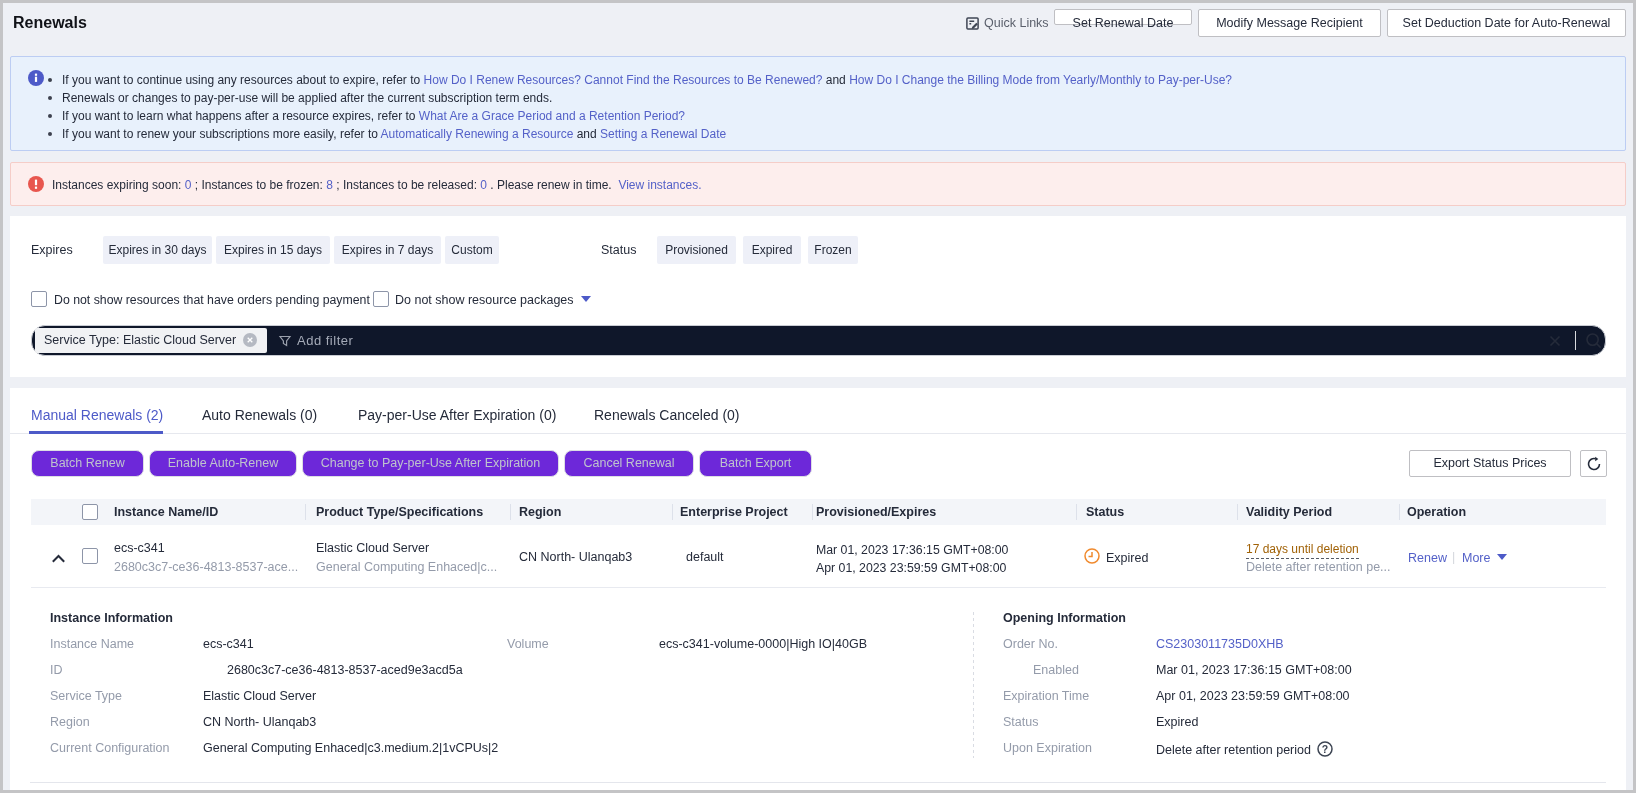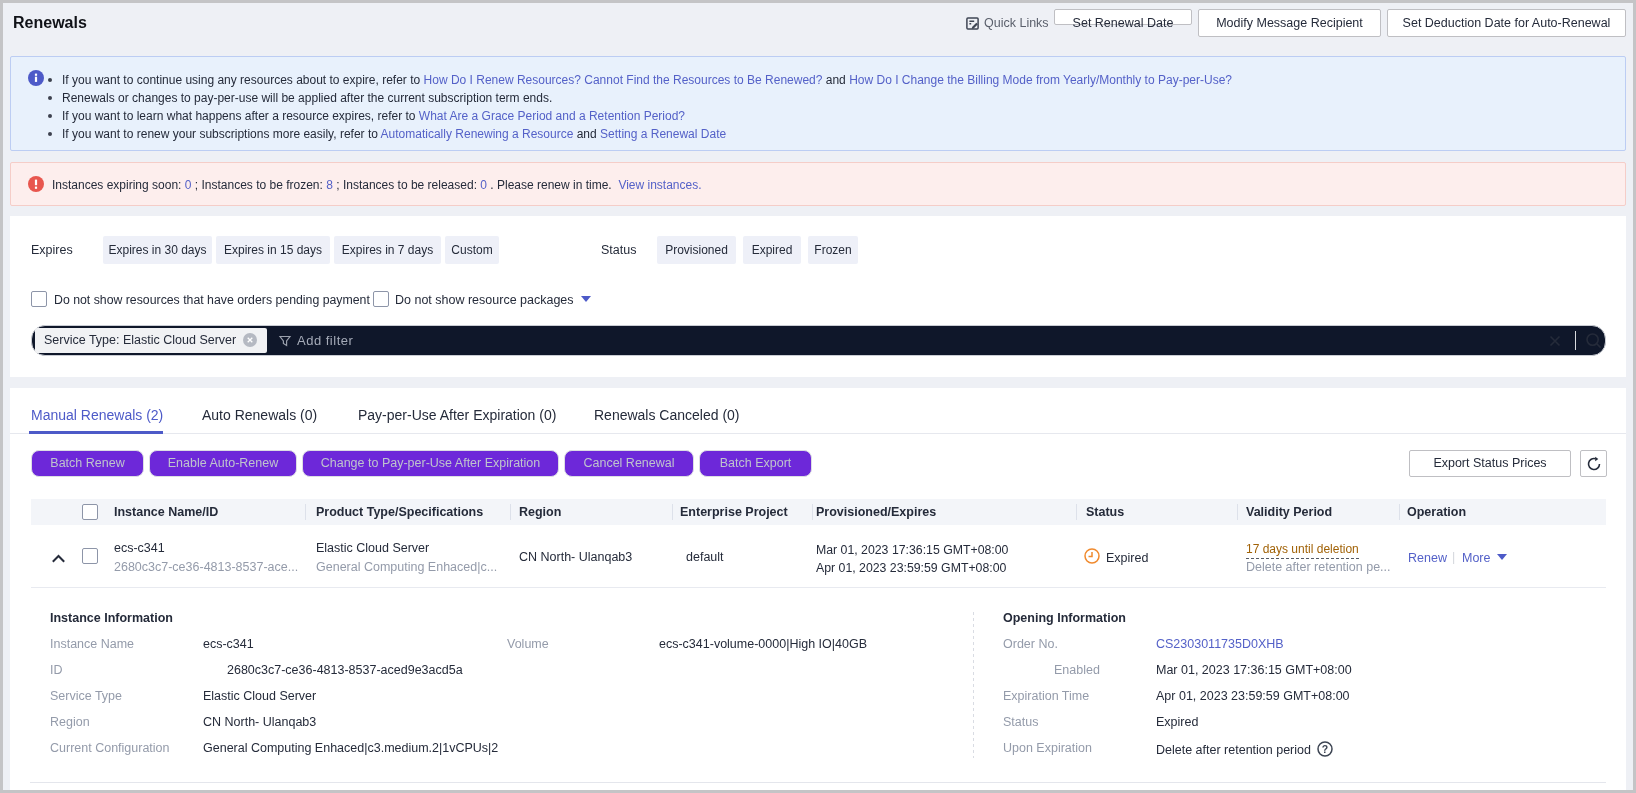--- a/index.html
+++ b/index.html
@@ -186,21 +186,21 @@
   <div class="abs gray" style="left:40px;top:353px;">Current Configuration</div>
     <div class="abs" style="left:193px;top:353px;">General Computing Enhaced|c3.medium.2|1vCPUs|2</div>
   <div class="abs gray" style="left:497px;top:249px;">Volume</div>
     <div class="abs" style="left:649px;top:249px;">ecs-c341-volume-0000|High IO|40GB</div>
 
   <div class="abs" style="left:963px;top:224px;width:1px;height:146px;background:repeating-linear-gradient(#d9dce3 0 3px, transparent 3px 6px);"></div>
 
   <div class="abs bold" style="left:993px;top:223px;">Opening Information</div>
   <div class="abs gray" style="left:993px;top:249px;">Order No.</div>
     <div class="abs link" style="left:1146px;top:249px;">CS2303011735D0XHB</div>
-  <div class="abs gray" style="left:1044px;top:275px;">Enabled</div>
+  <div class="abs gray" style="left:1023px;top:275px;">Enabled</div>
     <div class="abs" style="left:1146px;top:275px;">Mar 01, 2023 17:36:15 GMT+08:00</div>
   <div class="abs gray" style="left:993px;top:301px;">Expiration Time</div>
     <div class="abs" style="left:1146px;top:301px;">Apr 01, 2023 23:59:59 GMT+08:00</div>
   <div class="abs gray" style="left:993px;top:327px;">Status</div>
     <div class="abs" style="left:1146px;top:327px;">Expired</div>
   <div class="abs gray" style="left:993px;top:353px;">Upon Expiration</div>
     <div class="abs" style="left:1146px;top:353px;">Delete after retention period
     <svg width="16" height="16" viewBox="0 0 16 16" style="vertical-align:-3.5px;margin-left:3px;">
         <circle cx="8" cy="8" r="7" fill="none" stroke="#3d4553" stroke-width="1.5"></circle>
         <text x="8" y="11.6" font-size="10.5" font-weight="bold" text-anchor="middle" fill="#3d4553" font-family="Liberation Sans">?</text>

